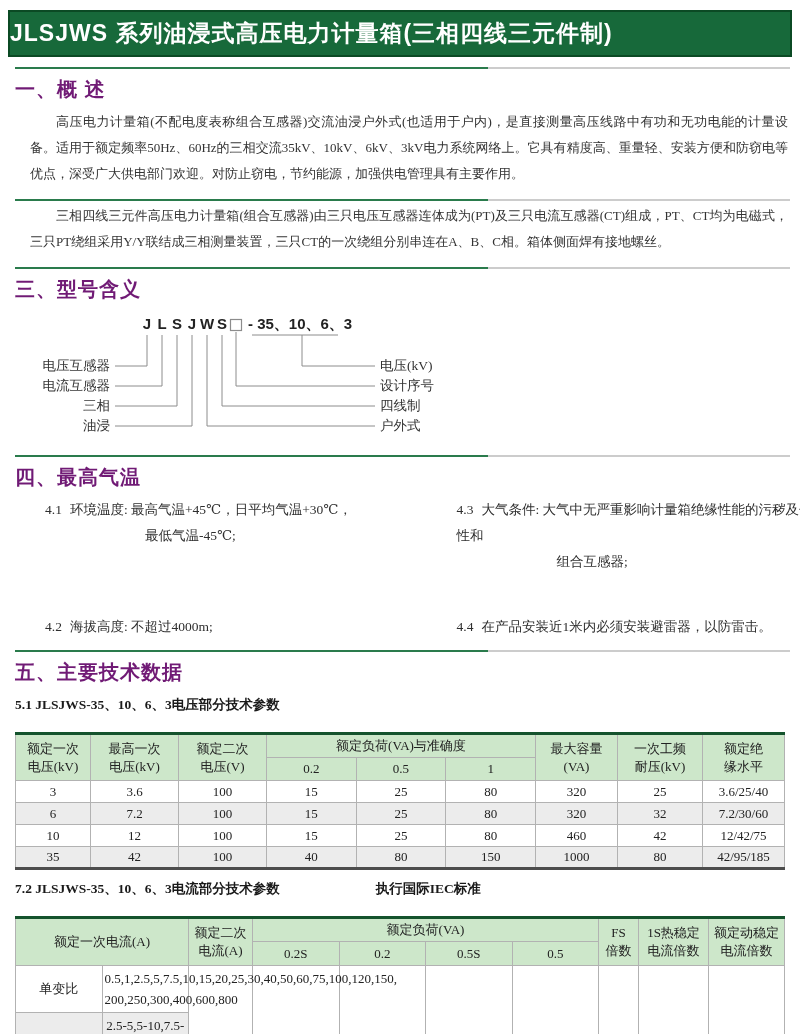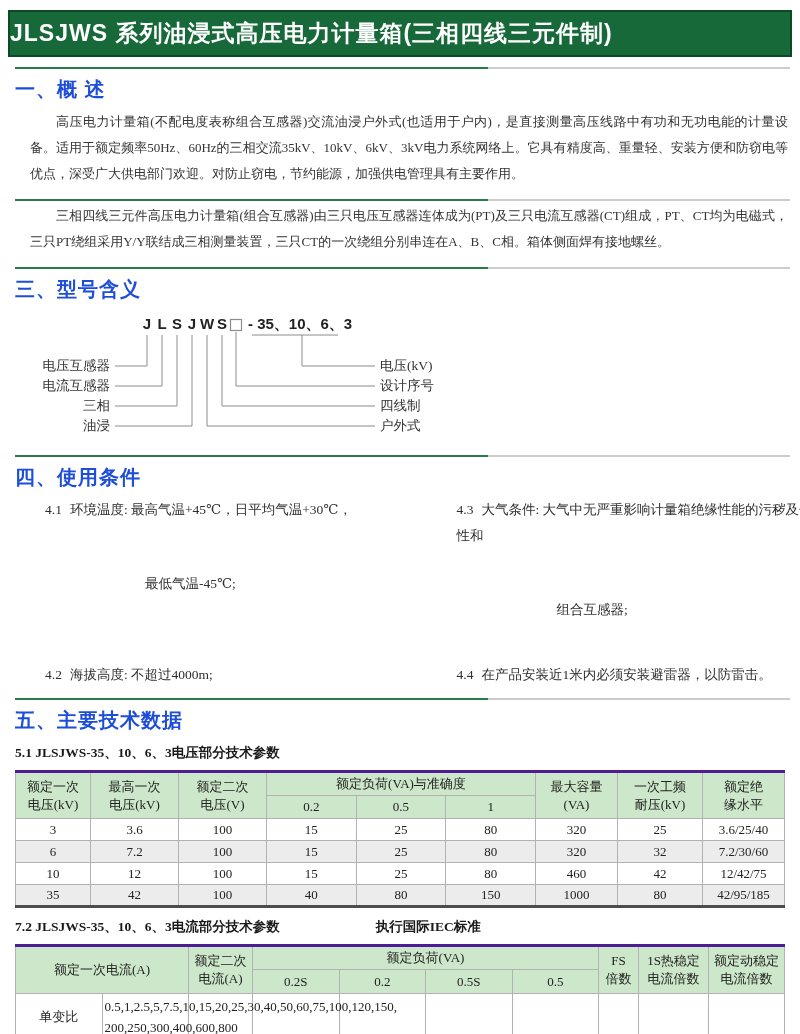--- a/index.html
+++ b/index.html
@@ -16,21 +16,21 @@
   }
   .banner-title {
     color:#ffffff; font-family:"Liberation Sans","DejaVu Sans",sans-serif;
     font-weight:bold; font-size:23px; letter-spacing:1px;
   }
   .rule {
     height:2px; margin:0 10px 0 15px;
     background:linear-gradient(to right,#2a7b4c 0 61%,#cccccc 61% 100%);
   }
   .sec-heading {
-    color:#1d4ed8; font-family:"Liberation Sans","DejaVu Sans",sans-serif;
+    color:#701a75; font-family:"Liberation Sans","DejaVu Sans",sans-serif;
     font-weight:bold; font-size:20px; margin:7px 0 6px 15px; letter-spacing:1px;
   }
   .para {
     margin:2px 12px 12px 30px; font-size:13px; line-height:26px;
     text-align:justify; text-indent:2em; color:#333333;
   }
   .sec1 .rule { margin-top:27px; }
   .sec .rule { margin-top:10px; }
 
   
@@ -46,33 +46,33 @@
   .diagram line { stroke:#8c8c8c; stroke-width:1; }
   .diagram rect { fill:none; stroke:#8c8c8c; stroke-width:1.2; }
 
   
   .cond-grid {
     display:grid; grid-template-columns:50% 50%;
     margin:6px 10px 10px 45px; column-gap:10px; row-gap:2px;
     font-size:13.5px; line-height:26px;gap:39px;
   }
   .cond-num { margin-right:8px; }
-  .cond-line2 { padding-left:100px;margin-top:48px; }
+  .cond-line2 { padding-left:100px; }
 
   
   .sub-title {
     margin:10px 0 6px 15px; font-size:13.5px; font-weight:bold; color:#1a1a1a;
   }
   .sub-title .iec { font-weight:bold; margin-left:96px; }
 
   
   table {
     border-collapse:collapse; table-layout:fixed;
-    margin:8px 10px 0 15px; width:770px;
-    border-top:3px solid #4c1d95; border-bottom:3px solid #4d4d4d;
+    margin:18px 10px 0 15px; width:770px;
+    border-top:3px solid #14532d; border-bottom:3px solid #4d4d4d;
     font-size:13px; color:#222222;
   }
   th,td { border:1px solid #b2b2b2; text-align:center; vertical-align:middle; padding:2px 2px; }
   thead th { background:#cde7ca; font-weight:normal; line-height:18px; }
   .pre { white-space:pre-line; }
   .t1 tbody tr { height:22px; }
   .t1 tbody tr:nth-child(even) td { background:#ececec; }
   .t1 .w1{width:75px;} .t1 .w2{width:88px;} .t1 .w3{width:88px;}
   .t1 .w4{width:86px;} .t1 .w5{width:86px;} .t1 .w6{width:88px;}
   .t1 .w7{width:82px;} .t1 .w8{width:85px;} .t1 .w9{width:82px;}
@@ -146,21 +146,21 @@
         <text x="350" y="81">设计序号</text>
         <text x="350" y="101">四线制</text>
         <text x="350" y="121">户外式</text>
       </g>
     </svg>
   </div>
 </div>
 
 <div class="sec">
   <div class="rule"></div>
-  <div class="sec-heading">四、使用条件</div>
+  <div class="sec-heading">四、最高气温</div>
   <div class="cond-grid">
     <div class="cond-item">
       <div class="cond-line"><span class="cond-num">4.1</span><span>环境温度: 最高气温+45℃，日平均气温+30℃，</span></div>
       <div class="cond-line cond-line2">最低气温-45℃;</div>
     </div>
     <div class="cond-item">
       <div class="cond-line"><span class="cond-num">4.3</span><span>大气条件: 大气中无严重影响计量箱绝缘性能的污秽及侵蚀性和</span></div>
       <div class="cond-line cond-line2">组合互感器;</div>
     </div>
     <div class="cond-item">

